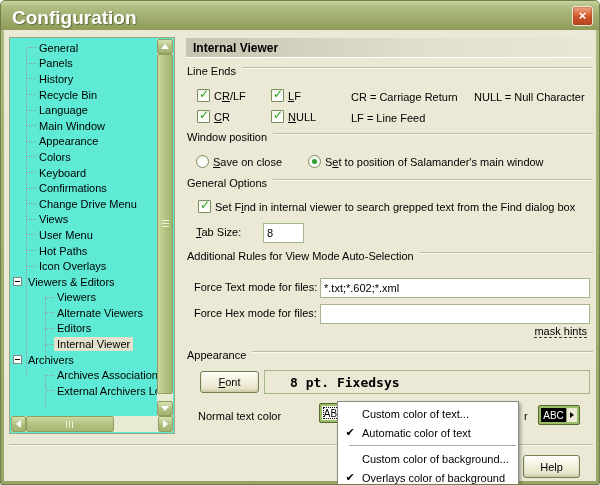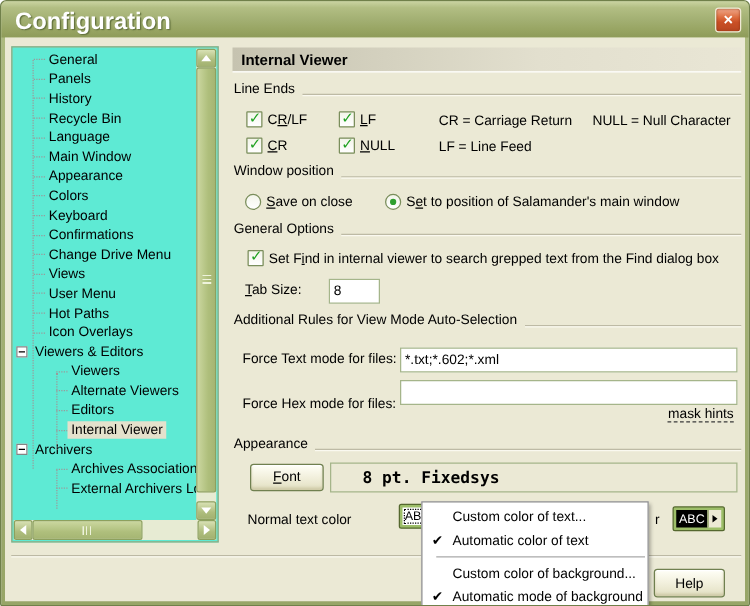--- a/index.html
+++ b/index.html
@@ -94,21 +94,21 @@
     position:absolute;top:4px;left:50%;margin-left:-4px;width:8px;height:7px;
     background:repeating-linear-gradient(to right,#EEF3DC 0 1px,rgba(0,0,0,0) 1px 3px);
   }
   
   .panel-header{
     position:absolute;left:182px;top:8px;width:407px;height:20px;
     background:linear-gradient(to right,#C6C3B0,#E2DFCE 60%,#E9E6D5);
     border-bottom:1px solid #FFFFFF;
     font-size:12px;font-weight:bold;line-height:20px;padding-left:7px;
   }
-  .group{position:absolute;left:183px;width:406px;display:flex;align-items:flex-end;gap:6px;}
+  .group{position:absolute;left:183px;width:406px;display:flex;align-items:flex-start;gap:6px;}
   .gline{flex:1;height:2px;border-top:1px solid #BDBAA5;border-bottom:1px solid #FAF9F0;margin-top:2px;}
   .cb-item,.radio-item{position:absolute;display:flex;align-items:center;gap:4px;}
   .cb{
     width:13px;height:13px;border:1px solid #7A8E5C;border-radius:1px;
     background:linear-gradient(#F3F5EA,#FFFFFF);position:relative;flex:0 0 auto;
   }
   .cb .mark{position:absolute;left:1px;top:-3px;color:#1FA120;font-size:12px;font-weight:bold;}
   .radio{
     width:13px;height:13px;border:1px solid #7A8E5C;border-radius:50%;
     background:linear-gradient(#F3F5EA,#FFFFFF);position:relative;flex:0 0 auto;
@@ -356,21 +356,21 @@
     </div>
     <span class="note" style="left:192px;top:196px;text-align:right;"><span class="ul">T</span><span>ab Size:</span></span>
     <input class="xpinput" style="left: 259px; top: 193px; width: 41px;" value="8">
 
     <div class="group" style="top:220px;">
       <span>Additional Rules for View Mode Auto-Selection</span>
       <span class="gline"></span>
     </div>
     <span class="note" style="left:190px;top:251px;">Force Text mode for files:</span>
     <input class="xpinput" style="left: 316px; top: 248px; width: 270px;" value="*.txt;*.602;*.xml">
-    <span class="note" style="left:190px;top:287px;">Force Hex mode for files:</span>
+    <span class="note" style="left:190px;top:277px;">Force Hex mode for files:</span>
     <input class="xpinput" style="left: 316px; top: 274px; width: 270px;" value="">
     <span class="masklink" style="right:9px;top:295px;">mask hints</span>
 
     <div class="group" style="top:319px;">
       <span>Appearance</span>
       <span class="gline"></span>
     </div>
     <button class="xpbtn" style="left:196px;top:341px;width:59px;height:22px;">
         <span><span class="ul">F</span><span>ont</span></span>
       </button>
@@ -405,19 +405,19 @@
             <span class="mcheck">✔</span>
             <span class="mlabel">Automatic color of text</span>
           </div>
           <div class="msep"></div>
           <div class="mitem">
             <span class="mcheck"></span>
             <span class="mlabel">Custom color of background...</span>
           </div>
           <div class="mitem">
             <span class="mcheck">✔</span>
-            <span class="mlabel">Automatic mode of background</span>
+            <span class="mlabel">Overlays color of background</span>
           </div>
         </div>
     </div>
 
   </div>
 </div>
 
 </body></html>

